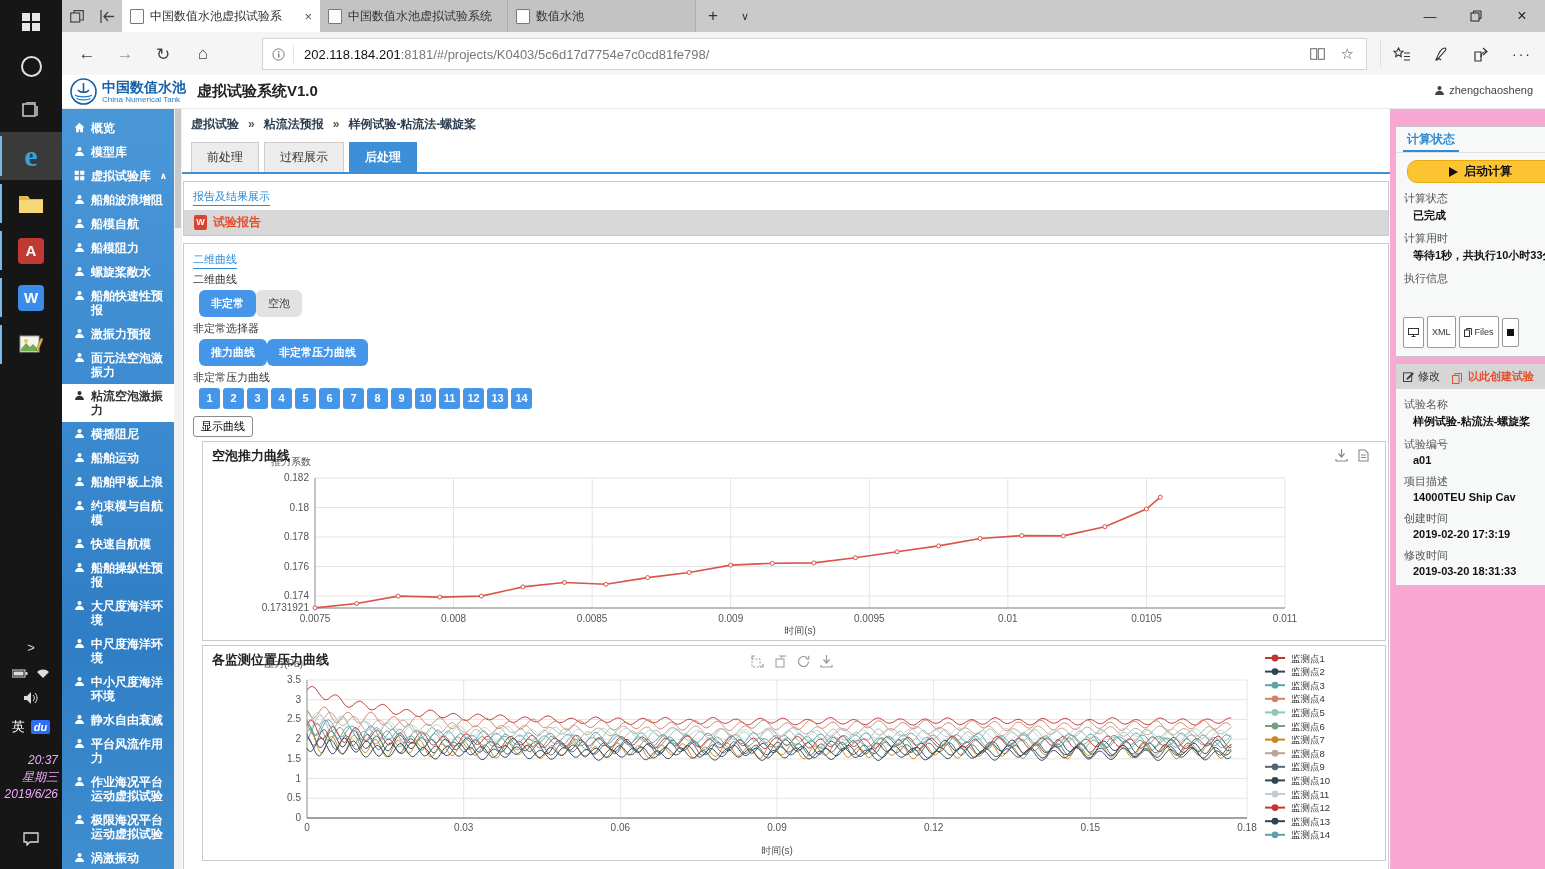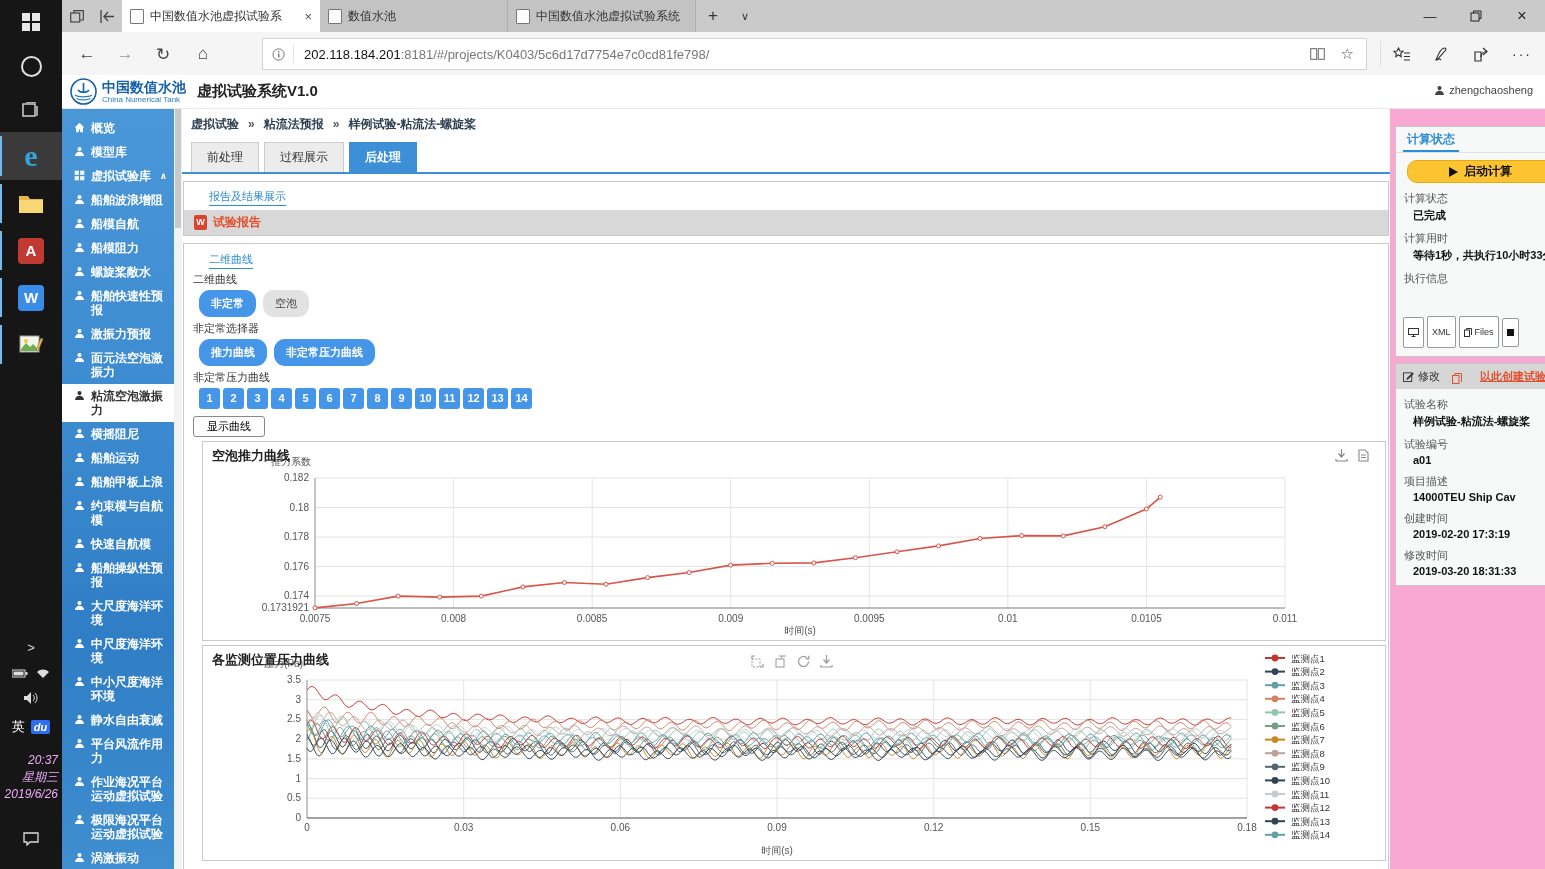--- a/index.html
+++ b/index.html
@@ -56,50 +56,50 @@
   #scrollstrip .thumb{position:absolute;left:1px;right:1px;top:12px;height:120px;background:#c9c9c9;}
   
   #main{position:absolute;left:182px;top:108px;width:1208px;bottom:0;background:#fff;overflow:hidden;}
   #breadcrumb{margin:8px 0 9px 9px;font-size:12px;font-weight:bold;color:#2c3e50;}
   #breadcrumb .sep{margin:0 9px;color:#555;}
   #ptabs{margin-left:9px;}
   .ptab{display:inline-block;padding:6px 15px;font-size:12px;color:#333;background:#ececec;border:1px solid #ccc;border-bottom:none;margin-right:5px;vertical-align:bottom;}
   .ptab.active{background:#3d8fd8;color:#fff;border-color:#3d8fd8;font-weight:bold;}
   #tabline{height:2px;background:#3d8fd8;margin-top:0px;}
   .panel{border:1px solid #c9c9c9;margin:7px 1px 0 1px;}
-  .linku{color:#2d8cd4;font-size:11px;border-bottom:1px solid #2d8cd4;padding-bottom:1px;display:inline-block;margin-left:16px;}
+  .linku{color:#2d8cd4;font-size:11px;border-bottom:1px solid #2d8cd4;padding-bottom:1px;display:inline-block;}
   .p1head{padding:4px 9px 2px;}
   .graybar{background:#d8d8d8;padding:4px 10px;display:flex;align-items:center;gap:6px;margin-top:2px;}
   .wicon{display:inline-block;width:13px;height:15px;background:#d9432f;color:#fff;font-size:9px;font-weight:bold;text-align:center;line-height:15px;border-radius:2px;}
   .reportlink{color:#e4502e;font-weight:bold;font-size:12px;}
   .p2pad{padding:5px 0 2px 9px;}
   .smalllabel{font-size:11px;color:#333;margin:3px 0 3px 9px;}
   .btnrow{margin:2px 0 4px 15px;}
-  .bbtn{display:inline-block;background:#4596e8;color:#fff;font-size:11px;font-weight:bold;padding:6px 12px;border-radius:11px;margin-right:7px;}
+  .bbtn{display:inline-block;background:#4596e8;color:#fff;font-size:11px;font-weight:bold;padding:6px 12px;border-radius:6px;}
   .bbtn.gray{background:#e2e2e2;color:#444;font-weight:normal;}
   .numbtn{display:inline-block;width:21px;height:21px;line-height:21px;text-align:center;background:#4596e8;color:#fff;font-size:11px;font-weight:bold;border-radius:3px;margin-right:3px;}
-  .showbtn{display:inline-block;border:1px solid #8a8a8a;background:#fdfdfd;font-size:11px;padding:2px 13px;border-radius:3px;margin:3px 0 0 9px;}
+  .showbtn{display:inline-block;border:1px solid #8a8a8a;background:#fdfdfd;font-size:11px;padding:2px 7px;border-radius:3px;margin:3px 0 0 9px;}
   .chartcard{margin:4px 2px 4px 18px;border:1px solid #c9c9c9;position:relative;}
   .cctitle{position:absolute;top:5px;left:9px;font-size:13px;font-weight:bold;color:#222;z-index:2;}
   .ccicons{position:absolute;top:7px;right:16px;z-index:2;display:flex;gap:10px;color:#888;}
   .cctools{position:absolute;top:9px;left:548px;z-index:2;display:flex;gap:10px;color:#999;}
   
   #rightrail{position:absolute;left:1390px;top:108px;width:180px;bottom:0;background:#f9a8d4;}
   .rbox{margin:18px 4px 0 5px;background:#f7f8f8;border:1px solid #c6c6c6;padding-bottom:8px;}
   .rbox2{margin-top:6px;padding-bottom:6px;}
   .rtab{color:#2d8cd4;font-size:12px;font-weight:bold;border-bottom:2px solid #2d8cd4;display:inline-block;padding:4px 4px 2px;margin-left:7px;}
   .rtabline{height:1px;background:#e0e0e0;}
   .runbtn{margin:7px auto 2px;display:flex;align-items:center;justify-content:center;gap:6px;width:122px;background:#fdc431;border:1px solid #e8a912;border-radius:10px;font-size:12px;font-weight:bold;color:#111;padding:2px 12px;}
   .rlabel{font-size:11px;color:#555;margin:8px 8px 2px;}
   .rvalue{font-size:11px;font-weight:bold;color:#111;margin:2px 8px 2px 17px;}
   .rbtns{margin:30px 6px 0 7px;display:flex;gap:3px;align-items:center;}
   .minibtn{border:1px solid #999;background:#fff;border-radius:2px;font-size:9px;color:#333;padding:10px 4px;display:flex;align-items:center;gap:3px;}
   .r2head{background:#d6d6d6;padding:5px 7px;font-size:11px;display:flex;gap:12px;align-items:center;}
   .r2edit{color:#333;display:flex;gap:4px;align-items:center;}
-  .r2clone{color:#e4502e;font-weight:bold;display:flex;gap:18px;align-items:flex-end;text-decoration:underline;}
+  .r2clone{color:#e4502e;font-weight:bold;display:flex;gap:6px;align-items:flex-end;}
 </style>
 </head>
 <body>
 
 <div id="taskbar">
   <div class="tbi">
     <svg width="18" height="18" viewBox="0 0 18 18">
         <rect x="0" y="0" width="8" height="8" fill="#e8e8e8"></rect>
         <rect x="10" y="0" width="8" height="8" fill="#e8e8e8"></rect>
         <rect x="0" y="10" width="8" height="8" fill="#e8e8e8"></rect>
@@ -189,25 +189,25 @@
         </svg>
     </div>
     <div id="tablist" style="display:flex;align-items:flex-end;">
         <div class="btab active">
           <span class="tabicon"></span>
           <span class="tabtitle">中国数值水池虚拟试验系</span>
           <span class="tabclose">×</span>
         </div>
         <div class="btab">
           <span class="tabicon"></span>
-          <span class="tabtitle">数值水池</span>
+          <span class="tabtitle">中国数值水池虚拟试验系统</span>
         </div>
         <div class="btab">
           <span class="tabicon"></span>
-          <span class="tabtitle">中国数值水池虚拟试验系统</span>
+          <span class="tabtitle">数值水池</span>
         </div>
       </div>
     <div class="newtabbtn">
         <span>+</span>
       </div>
     <div class="tabdrop">
         <span>∨</span>
       </div>
     <div id="wincontrols">
       <div class="winbtn">

